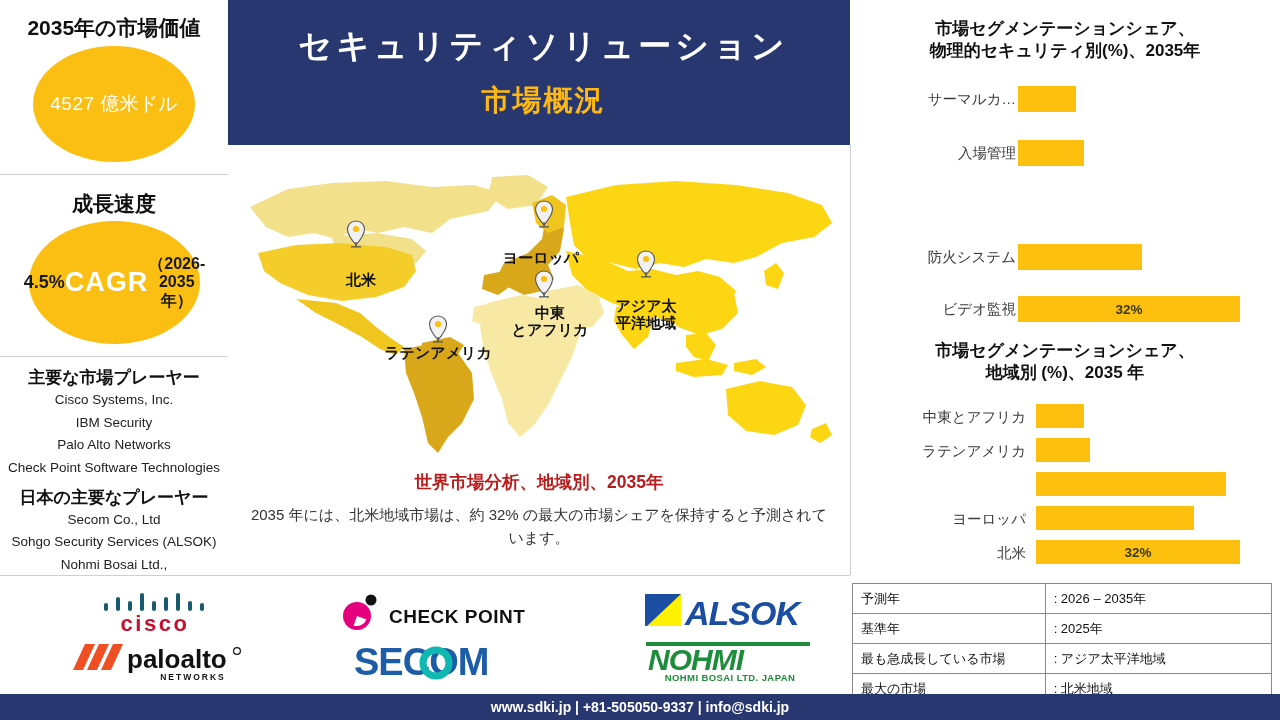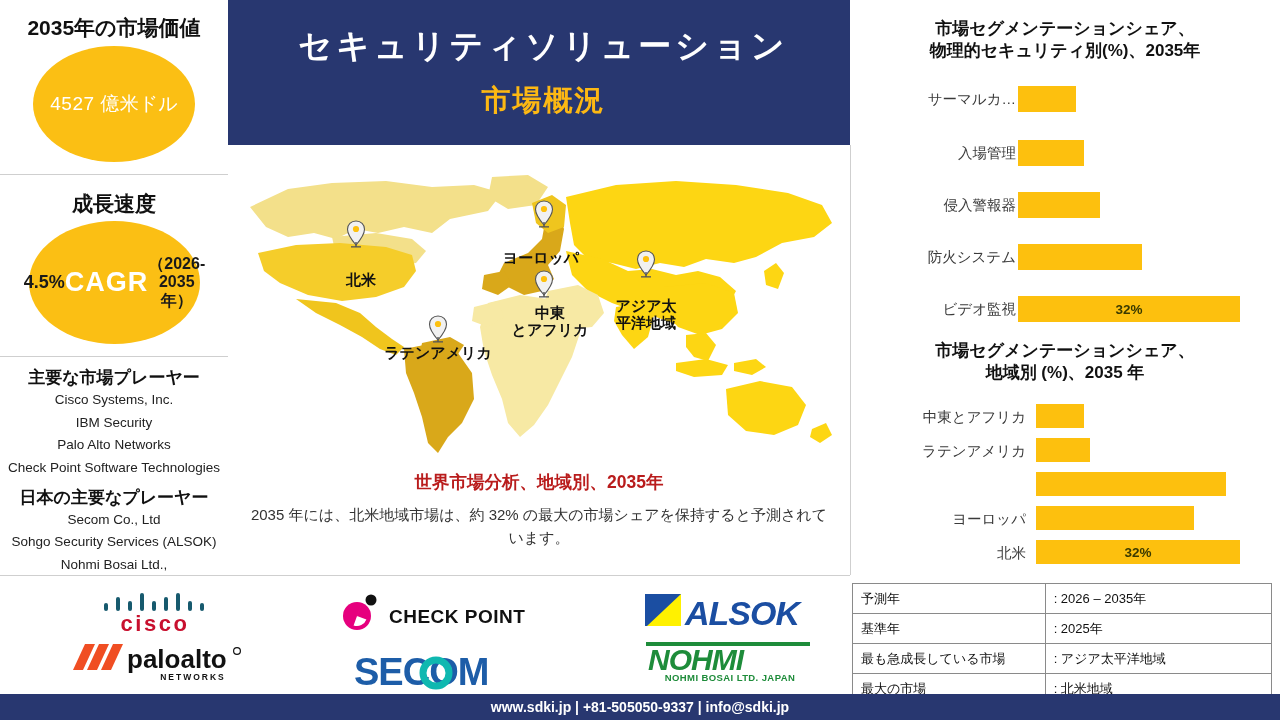--- a/index.html
+++ b/index.html
@@ -311,21 +311,21 @@
         <polygon points="8,32 20,6 30,6 18,32"></polygon>
         <polygon points="22,32 34,6 44,6 32,32"></polygon>
         <polygon points="36,32 48,6 58,6 46,32"></polygon>
       </g>
       <text x="62" y="30" fill="#111" font-family="'Liberation Sans',sans-serif" font-size="26" font-weight="bold">paloalto</text>
       <circle cx="172" cy="13" r="3.4" fill="none" stroke="#111" stroke-width="1.2"></circle>
       <text x="128" y="42" fill="#111" text-anchor="middle" font-family="'Liberation Sans',sans-serif" font-size="8.5" font-weight="bold" letter-spacing="2">NETWORKS</text>
     </svg>
   </div>
 
-  <div class="logo-box" style="left:340px; top:72px; width:200px; height:48px;">
+  <div class="logo-box" style="left:340px; top:62px; width:200px; height:48px;">
     <svg width="180" height="44" viewBox="0 0 180 44">
       <text x="4" y="36" fill="#1D5DA8" font-family="'Liberation Sans',sans-serif" font-size="38" font-weight="bold" letter-spacing="-1">SECOM</text>
       <circle cx="86" cy="24" r="13" fill="none" stroke="#0FB8B0" stroke-width="7"></circle>
       <rect x="86" y="5" width="30" height="38" fill="none"></rect>
     </svg>
   </div>
 
   <div class="logo-box" style="left:620px; top:62px; width:220px; height:48px;">
     <svg width="200" height="46" viewBox="0 0 200 46">
       <rect x="16" y="4" width="164" height="4" fill="#1E8C3A"></rect>
@@ -345,26 +345,20 @@
 
   <div class="barrow" style="left:0; top:86px; width:430px;">
     <div class="barlabel" style="width:166px; left:0;">サーマルカ…</div>
     <div class="bar" style="left:168px; width:58px;">
       <span class="barval"></span>
     </div>
   </div>
   <div class="barrow" style="left:0; top:140px; width:430px;">
     <div class="barlabel" style="width:166px; left:0;">入場管理</div>
     <div class="bar" style="left:168px; width:66px;">
-      <span class="barval"></span>
-    </div>
-  </div>
-  <div class="barrow" style="left:0; top:192px; width:430px;">
-    <div class="barlabel" style="width:166px; left:0;">侵入警報器</div>
-    <div class="bar" style="left:168px; width:82px;">
       <span class="barval"></span>
     </div>
   </div>
   <div class="barrow" style="left:0; top:244px; width:430px;">
     <div class="barlabel" style="width:166px; left:0;">防火システム</div>
     <div class="bar" style="left:168px; width:124px;">
       <span class="barval"></span>
     </div>
   </div>
   <div class="barrow" style="left:0; top:296px; width:430px;">

